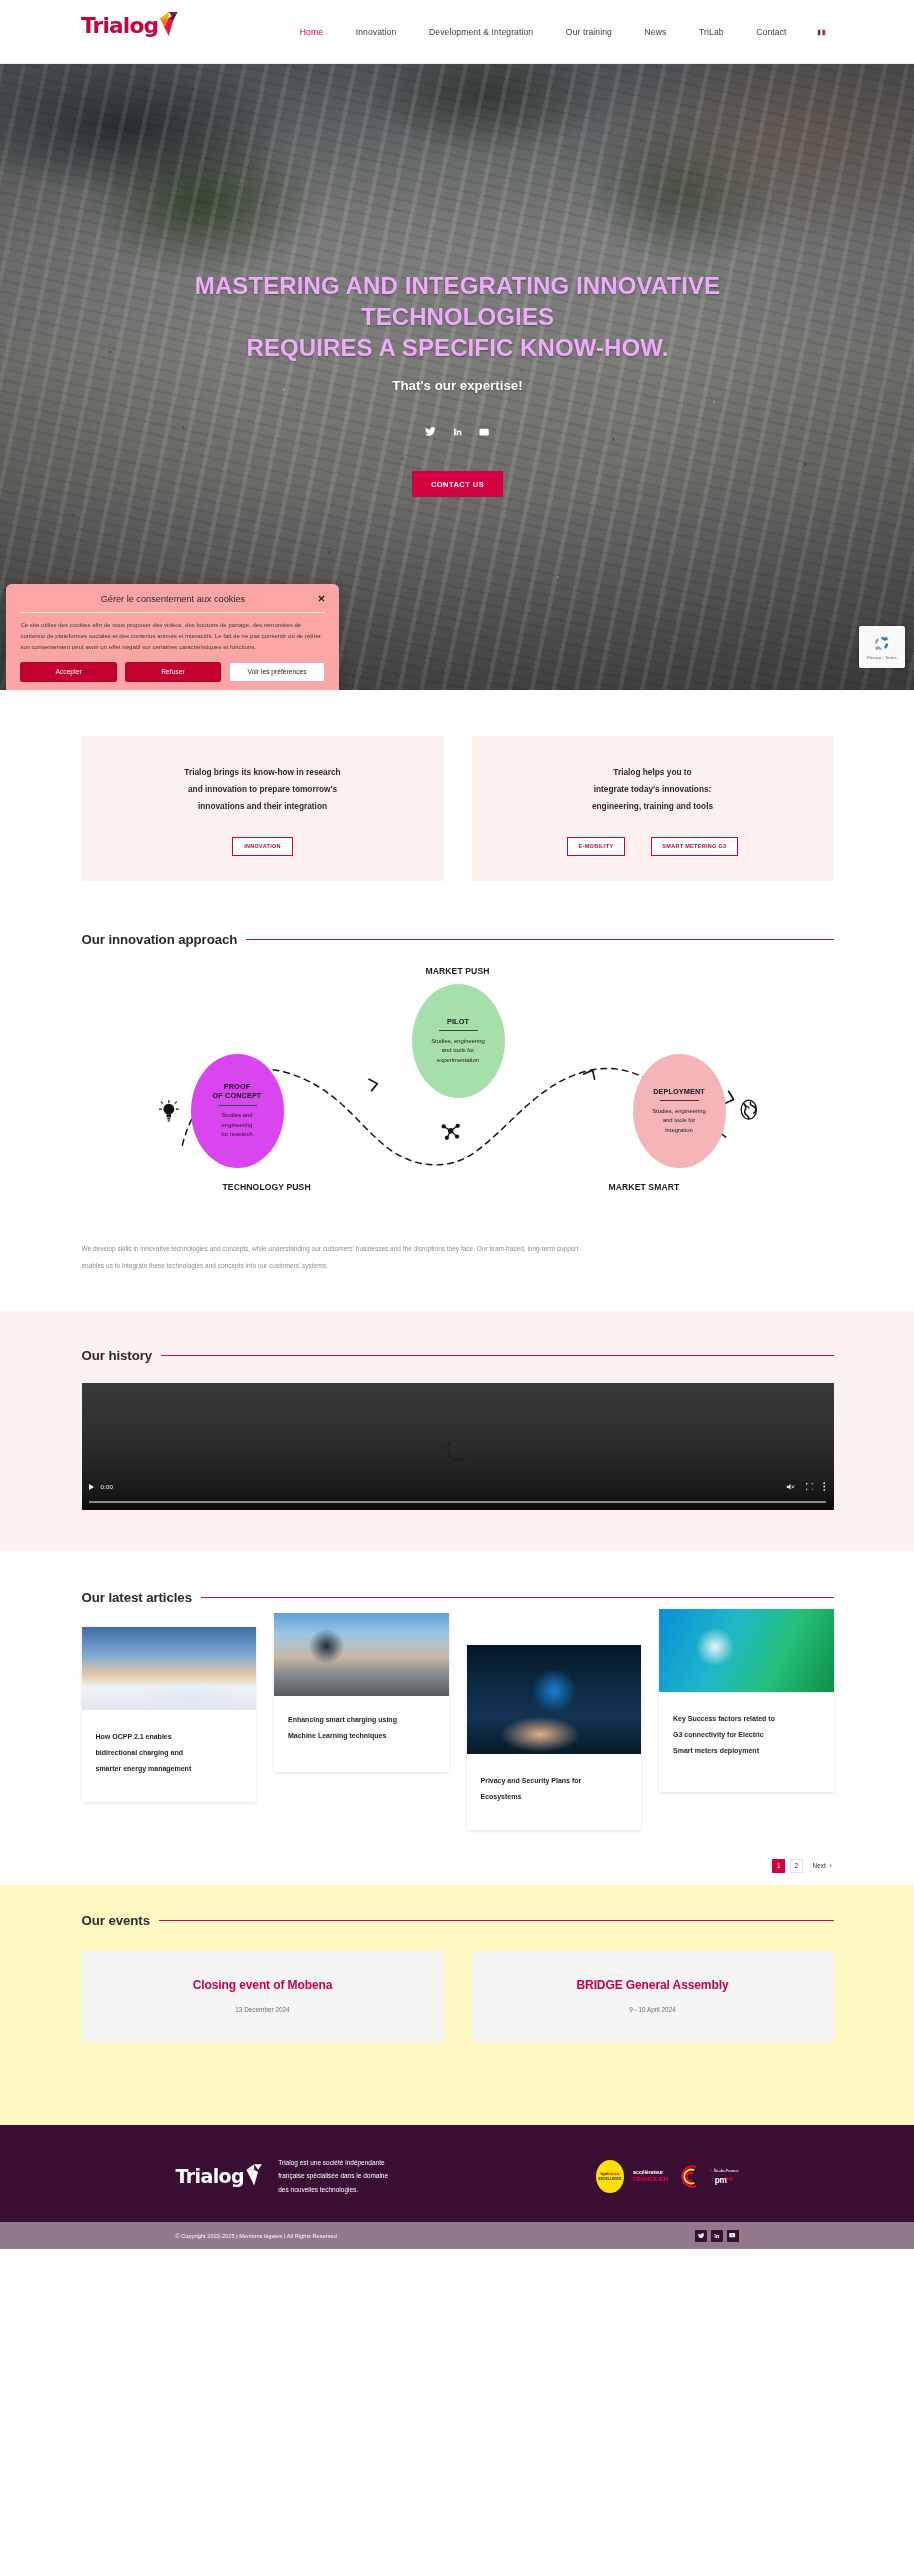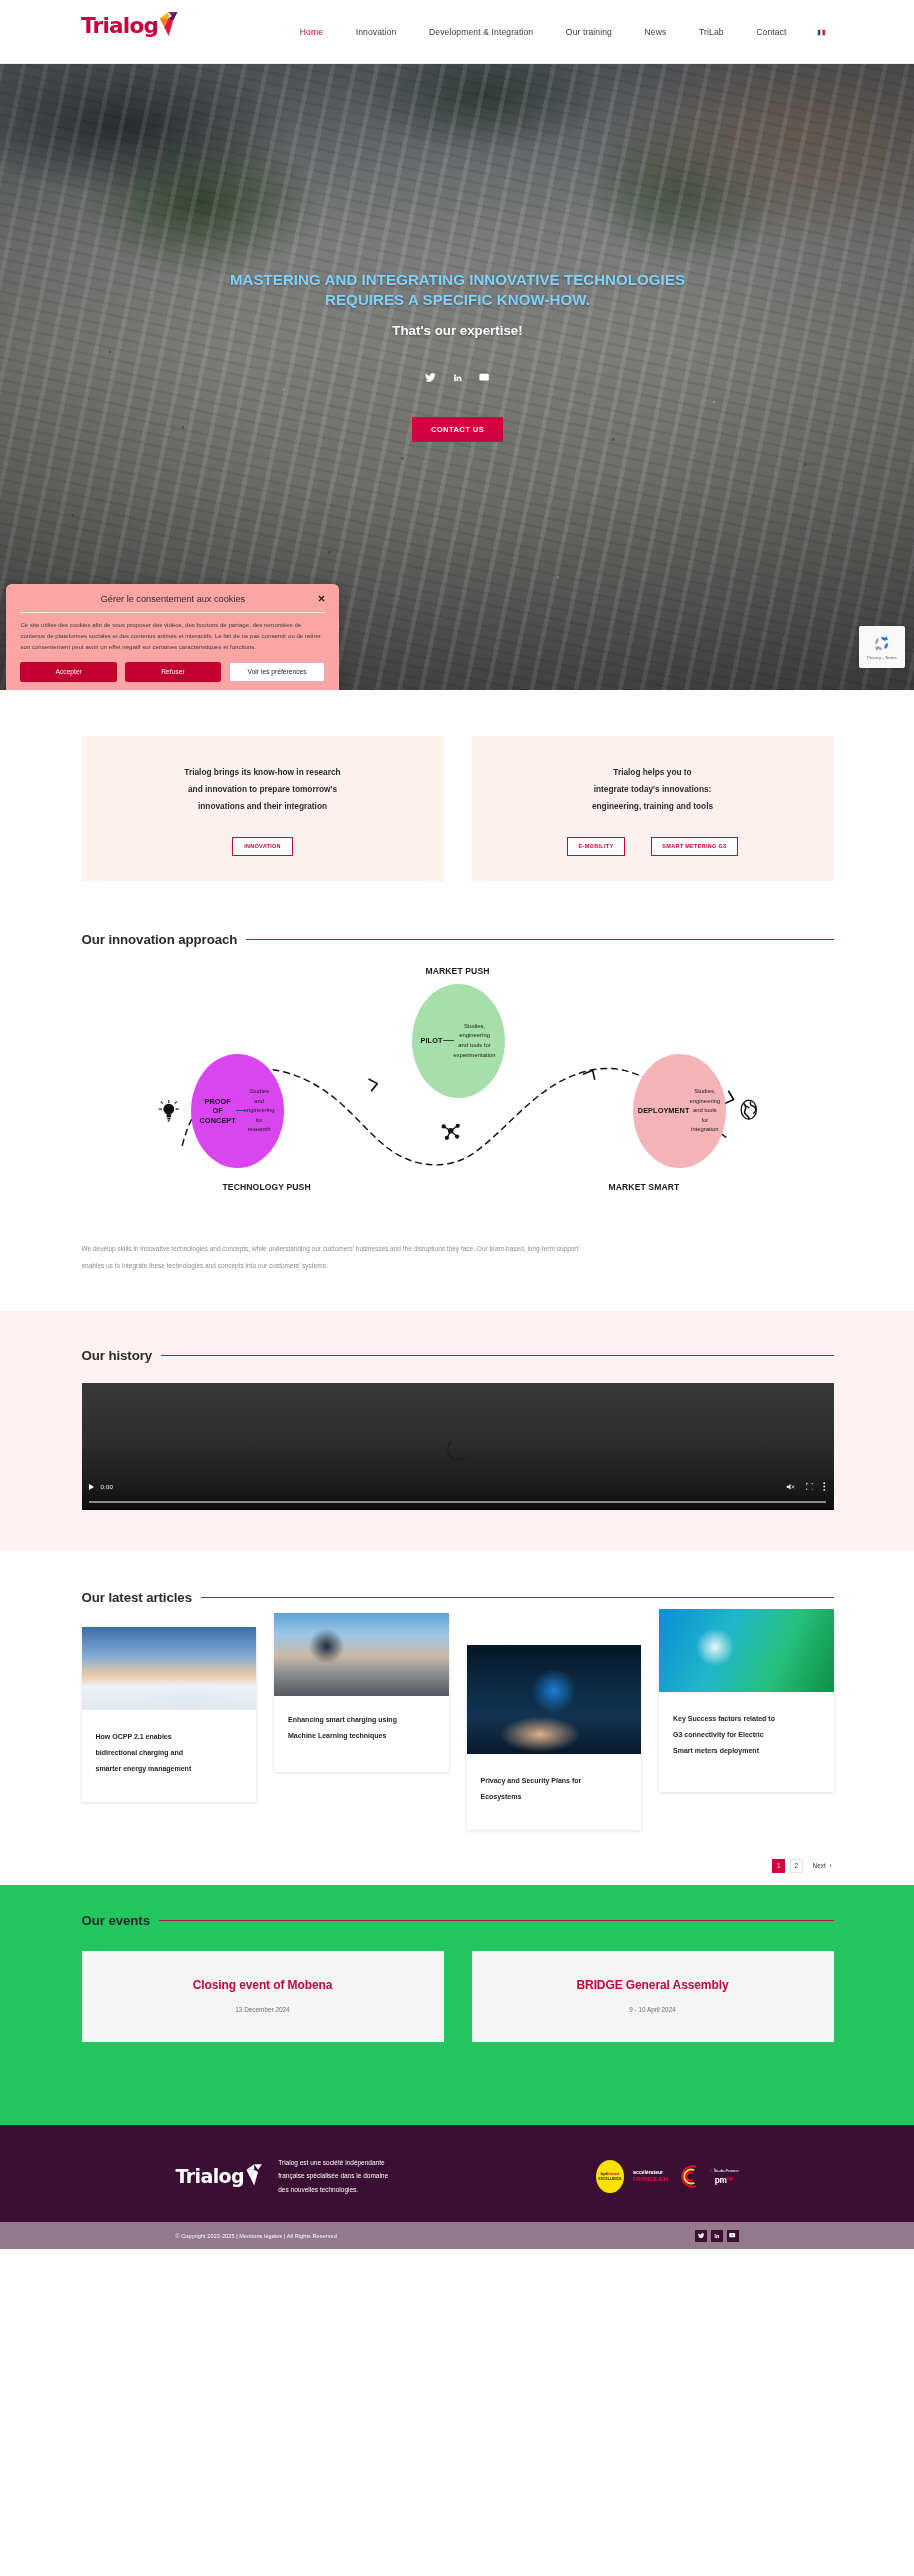--- a/index.html
+++ b/index.html
@@ -69,21 +69,21 @@
       radial-gradient(circle 1.9px at 8% 72%, rgba(30,32,36,.6) 60%, transparent 61%),
       radial-gradient(circle 2.5px at 36% 78%, rgba(26,28,32,.58) 60%, transparent 61%),
       radial-gradient(circle 1.9px at 61% 82%, rgba(235,235,235,.45) 60%, transparent 61%),
       radial-gradient(circle 2.5px at 84% 86%, rgba(24,26,30,.55) 60%, transparent 61%);
     filter:blur(0.3px);
   }
   .hero-vignette{position:absolute;inset:0;background:radial-gradient(ellipse at 50% 45%, rgba(0,0,0,0) 35%, rgba(0,0,0,.25) 100%);}
 
   .hero-inner{position:relative;z-index:3;text-align:center;padding-top:206px;}
   .hero-h1{
-    color:#7dd3fc;font-weight:bold;font-size:15px;line-height:1.30;
+    color:#f0abfc;font-weight:bold;font-size:24px;line-height:1.30;
     letter-spacing:0.1px;text-shadow:0 0.6px 1.9px rgba(0,0,0,.35);
     max-width:699px;margin:0 auto;
   }
   .hero-sub{
     color:#fff;font-weight:bold;font-size:13.3px;margin-top:14px;
     text-shadow:0 0.6px 1.9px rgba(0,0,0,.35);
   }
   .hero-social{margin-top:33px;display:flex;justify-content:center;gap:14px;}
   .hsoc{width:12.7px;height:12.7px;display:inline-flex;align-items:center;justify-content:center;cursor:pointer;}
   .hsoc svg{fill:#fff;}
@@ -154,21 +154,21 @@
   
   .approach-sec{background:#fff;padding:12.7px 0 36px;}
   .diagram{position:relative;width:752px;height:251px;margin-top:14px;}
   .dgm-label{
     position:absolute;font-weight:bold;color:#1c1c1c;font-size:8.6px;letter-spacing:0.1px;
   }
   .dgm-lbl-mp{left:50%;transform:translateX(-50%);top:5.1px;}
   .dgm-lbl-tp{left:141px;top:221px;}
   .dgm-lbl-ml{left:527px;top:221px;}
   .ellipse{
-    position:absolute;border-radius:50%;display:flex;flex-direction:row;
+    position:absolute;border-radius:50%;display:flex;flex-direction:column;
     align-items:center;justify-content:center;text-align:center;padding:6.4px 9px;
   }
   .el-poc{left:109px;top:93px;width:93px;height:114px;background:#d946ef;}
   .el-pilot{left:330px;top:23px;width:93px;height:114px;background:#a6dfa9;}
   .el-dep{left:551px;top:93px;width:93px;height:114px;background:#f5b4b8;}
   .el-title{font-weight:bold;font-size:7.3px;color:#141414;line-height:1.26;letter-spacing:0.1px;}
   .el-div{width:39px;height:1px;background:#2d4a5c;margin:4.4px 0 5.1px;}
   .el-pilot .el-div{background:#2f5030;}
   .el-dep .el-div{background:#5c2d30;}
   .el-body{font-size:5.9px;line-height:1.62;color:#1d1d1d;}
@@ -234,21 +234,21 @@
   
   .pager{display:flex;justify-content:flex-end;align-items:center;gap:4.4px;margin-top:29px;padding-right:1.9px;}
   .pg{
     min-width:13.3px;height:13.3px;display:inline-flex;align-items:center;justify-content:center;
     font-size:6.4px;cursor:pointer;border:0.6px solid #e2e2e2;color:#333;background:#fff;
   }
   .pg.on{background:#d2003f;color:#fff;border-color:#d2003f;}
   .pg-next{font-size:6.4px;color:#333;cursor:pointer;border:none;padding-left:5.1px;display:inline-flex;gap:3.8px;}
 
   
-  .events-sec{background:#22c55e;padding:28px 0 83px;}
+  .events-sec{background:#fef9c3;padding:28px 0 83px;}
   .ev-row{display:flex;gap:28px;margin-top:23px;justify-content:space-between;}
   .ev-card{
     flex:1;background:#f5f5f5;text-align:center;padding:27px 12.7px 29px;
   }
   .ev-title{font-size:12px;font-weight:bold;color:#c9003c;letter-spacing:-0.1px;}
   .ev-date{font-size:6.4px;color:#6e6e6e;margin-top:14px;}
 
   
   .footer{background:#3b0f33;padding:30.5px 0 25.4px;}
   .foot-inner{width:752px;margin:0 auto;display:flex;align-items:center;}

